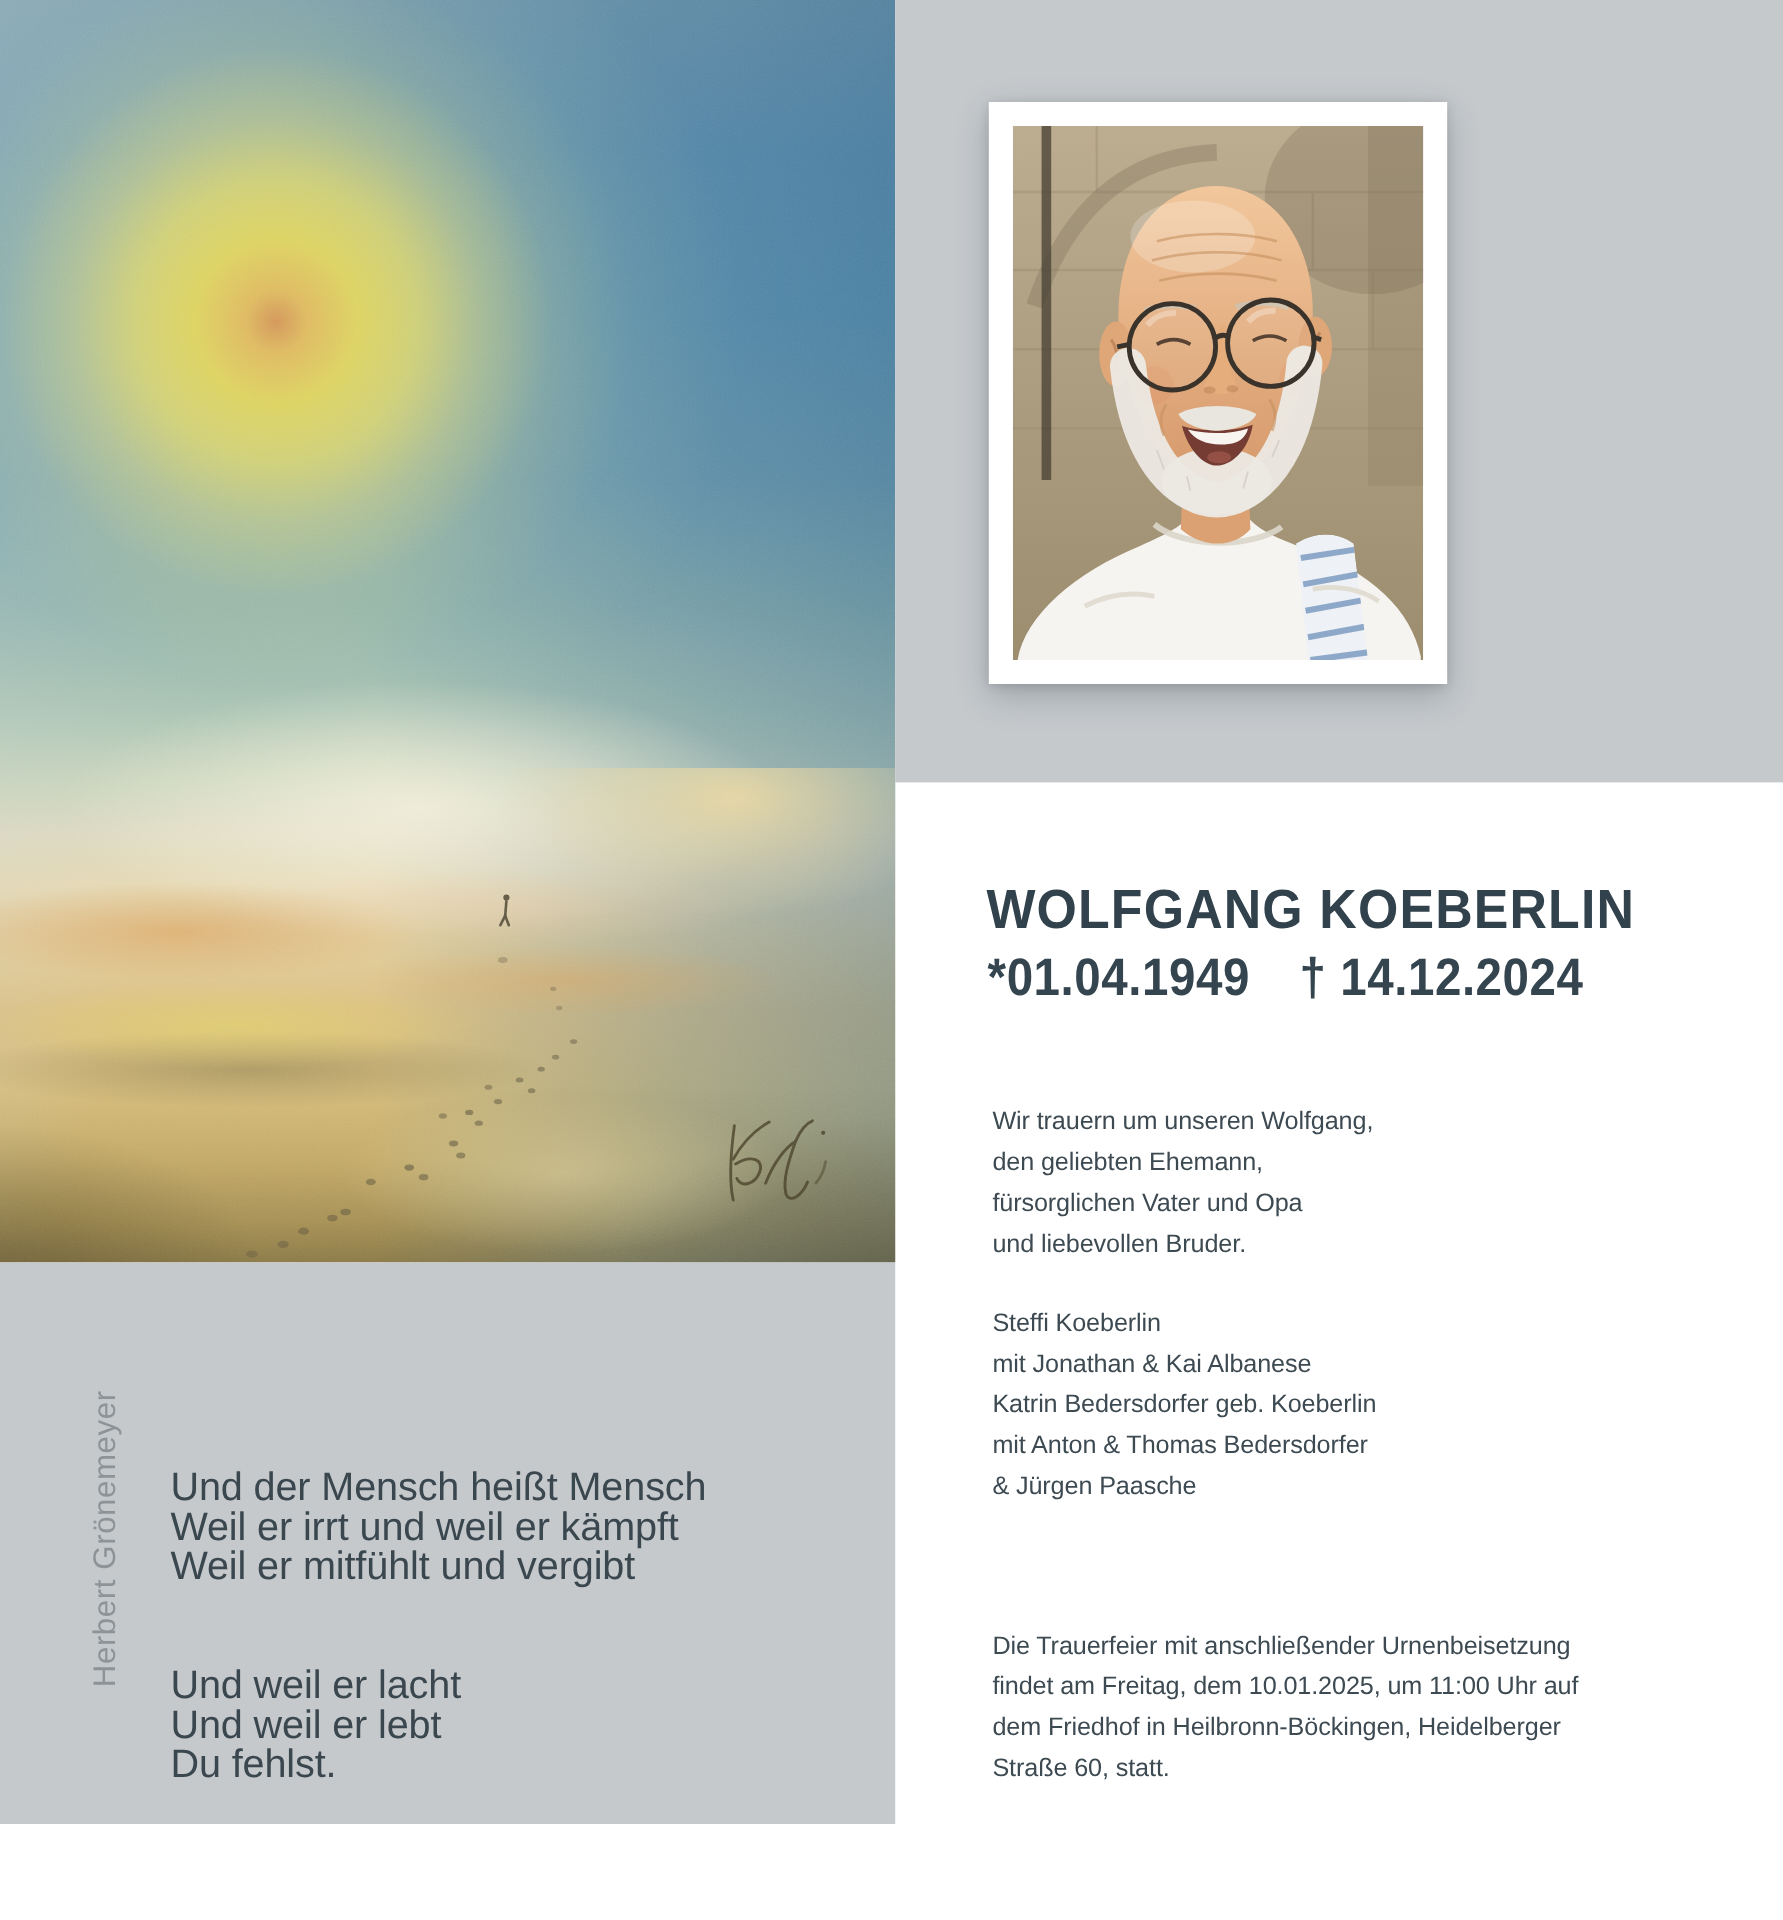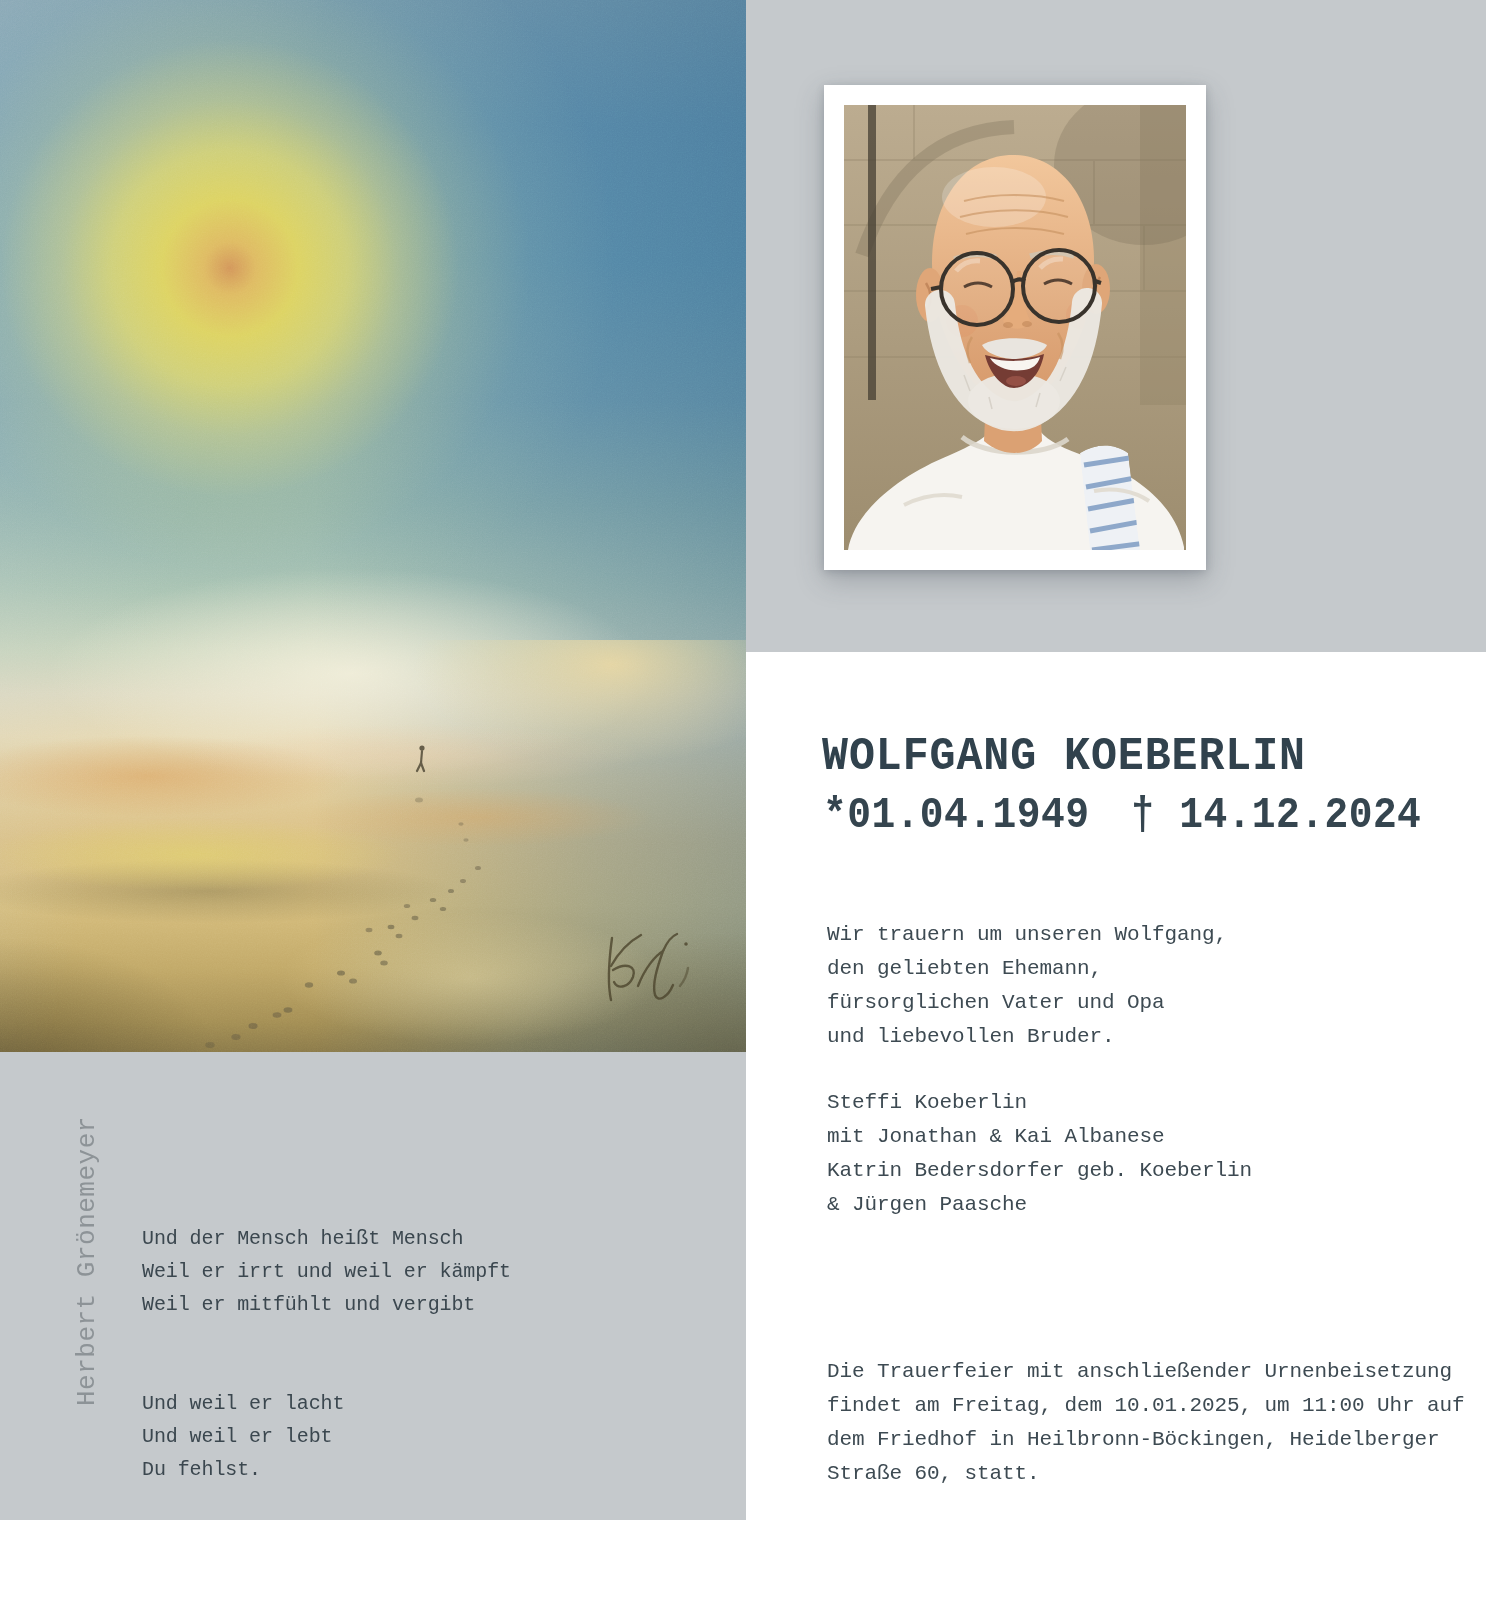--- a/index.html
+++ b/index.html
@@ -1,18 +1,18 @@
 <!DOCTYPE html>
 <html lang="de"><head>
 <meta charset="utf-8">
 <style>
   html,body{margin:0;padding:0;background:#ffffff;}
   .canvas{
     position:relative;width:1486px;height:1520px;overflow:hidden;
-    font-family:Liberation Mono, monospace;
+    font-family:Liberation Sans, sans-serif;
     background:#ffffff;
   }
   
   .artwork{
     position:absolute;left:0;top:0;width:746px;height:1052px;overflow:hidden;
     background:
       radial-gradient(ellipse 430px 150px at 47% 64%, rgba(245,241,221,.85), rgba(245,241,221,0) 70%),
       radial-gradient(circle at 230px 268px, rgba(215,148,86,.92) 0px, rgba(226,187,96,.95) 26px,
         rgba(227,214,94,.92) 68px, rgba(226,218,110,.78) 118px, rgba(216,216,132,.52) 168px,
         rgba(192,207,152,.32) 228px, rgba(162,192,168,.14) 300px, rgba(152,187,178,0) 385px),
@@ -60,21 +60,21 @@
     font-size:44px;font-weight:700;letter-spacing:.5px;color:#35454f;
     transform:scaleX(.9);transform-origin:left top;white-space:nowrap;
   }
   .dates .death{margin-left:46px;}
   .tblock{position:absolute;left:827px;color:#3d4a52;font-size:21px;line-height:34px;letter-spacing:-.1px;}
   .tblock div{white-space:nowrap;}
   .intro{top:918px;}
   .mourners{top:1086px;}
   .funeral{top:1355px;}
   
-  .poem{position:absolute;left:142px;color:#3b474f;font-size:20px;line-height:33px;letter-spacing:-.1px;}
+  .poem{position:absolute;left:142px;color:#3b474f;font-size:33px;line-height:33px;letter-spacing:-.1px;}
   .poem div{white-space:nowrap;}
   .stanza1{top:1222px;}
   .stanza2{top:1387px;}
   .poem-credit{
     position:absolute;left:72px;top:1128px;height:278px;width:34px;
     writing-mode:vertical-rl;transform:rotate(180deg);
     font-size:26px;color:#8d9397;letter-spacing:.5px;white-space:nowrap;
   }
 </style>
 </head>
@@ -252,20 +252,21 @@
     <div>Wir trauern um unseren Wolfgang,</div>
     <div>den geliebten Ehemann,</div>
     <div>fürsorglichen Vater und Opa</div>
     <div>und liebevollen Bruder.</div>
   </div>
 
   <div class="tblock mourners">
     <div>Steffi Koeberlin</div>
     <div>mit Jonathan &amp; Kai Albanese</div>
     <div>Katrin Bedersdorfer geb. Koeberlin</div>
+    <div>mit Anton &amp; Thomas Bedersdorfer</div>
     <div>&amp; Jürgen Paasche</div>
   </div>
 
   <div class="tblock funeral">
     <div>Die Trauerfeier mit anschließender Urnenbeisetzung</div>
     <div>findet am Freitag, dem 10.01.2025, um 11:00 Uhr auf</div>
     <div>dem Friedhof in Heilbronn-Böckingen, Heidelberger</div>
     <div>Straße 60, statt.</div>
   </div>
 

